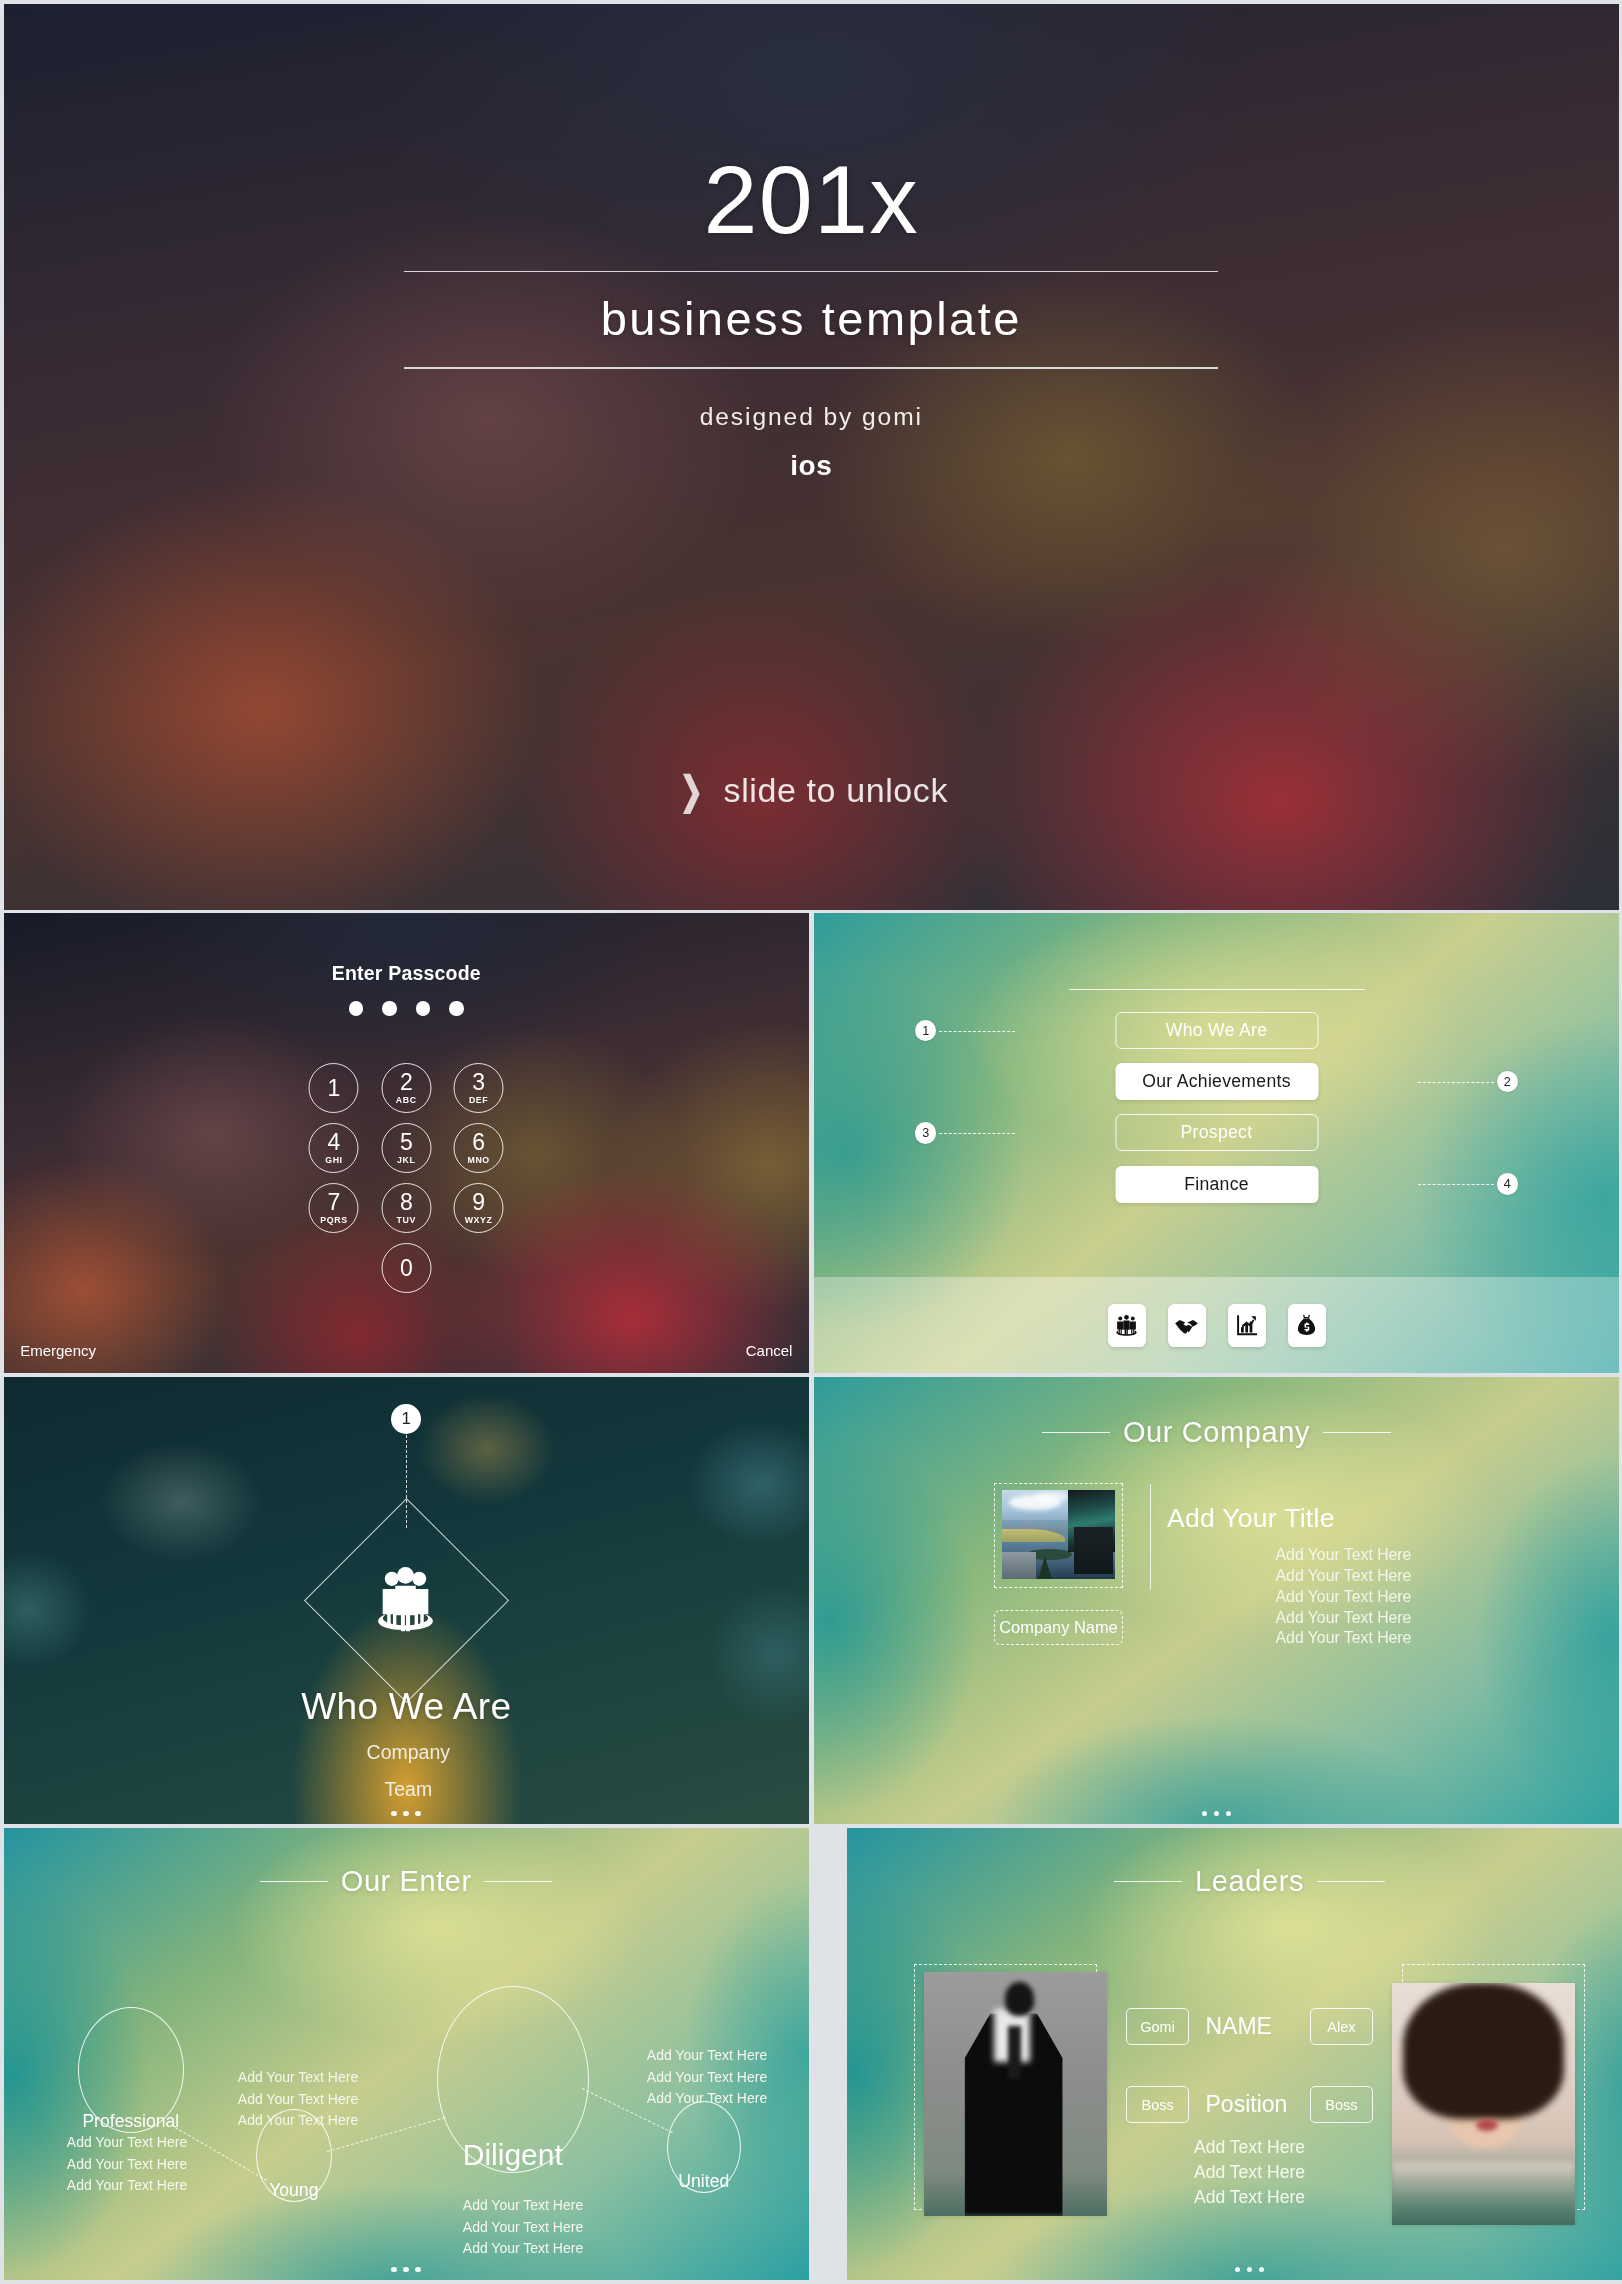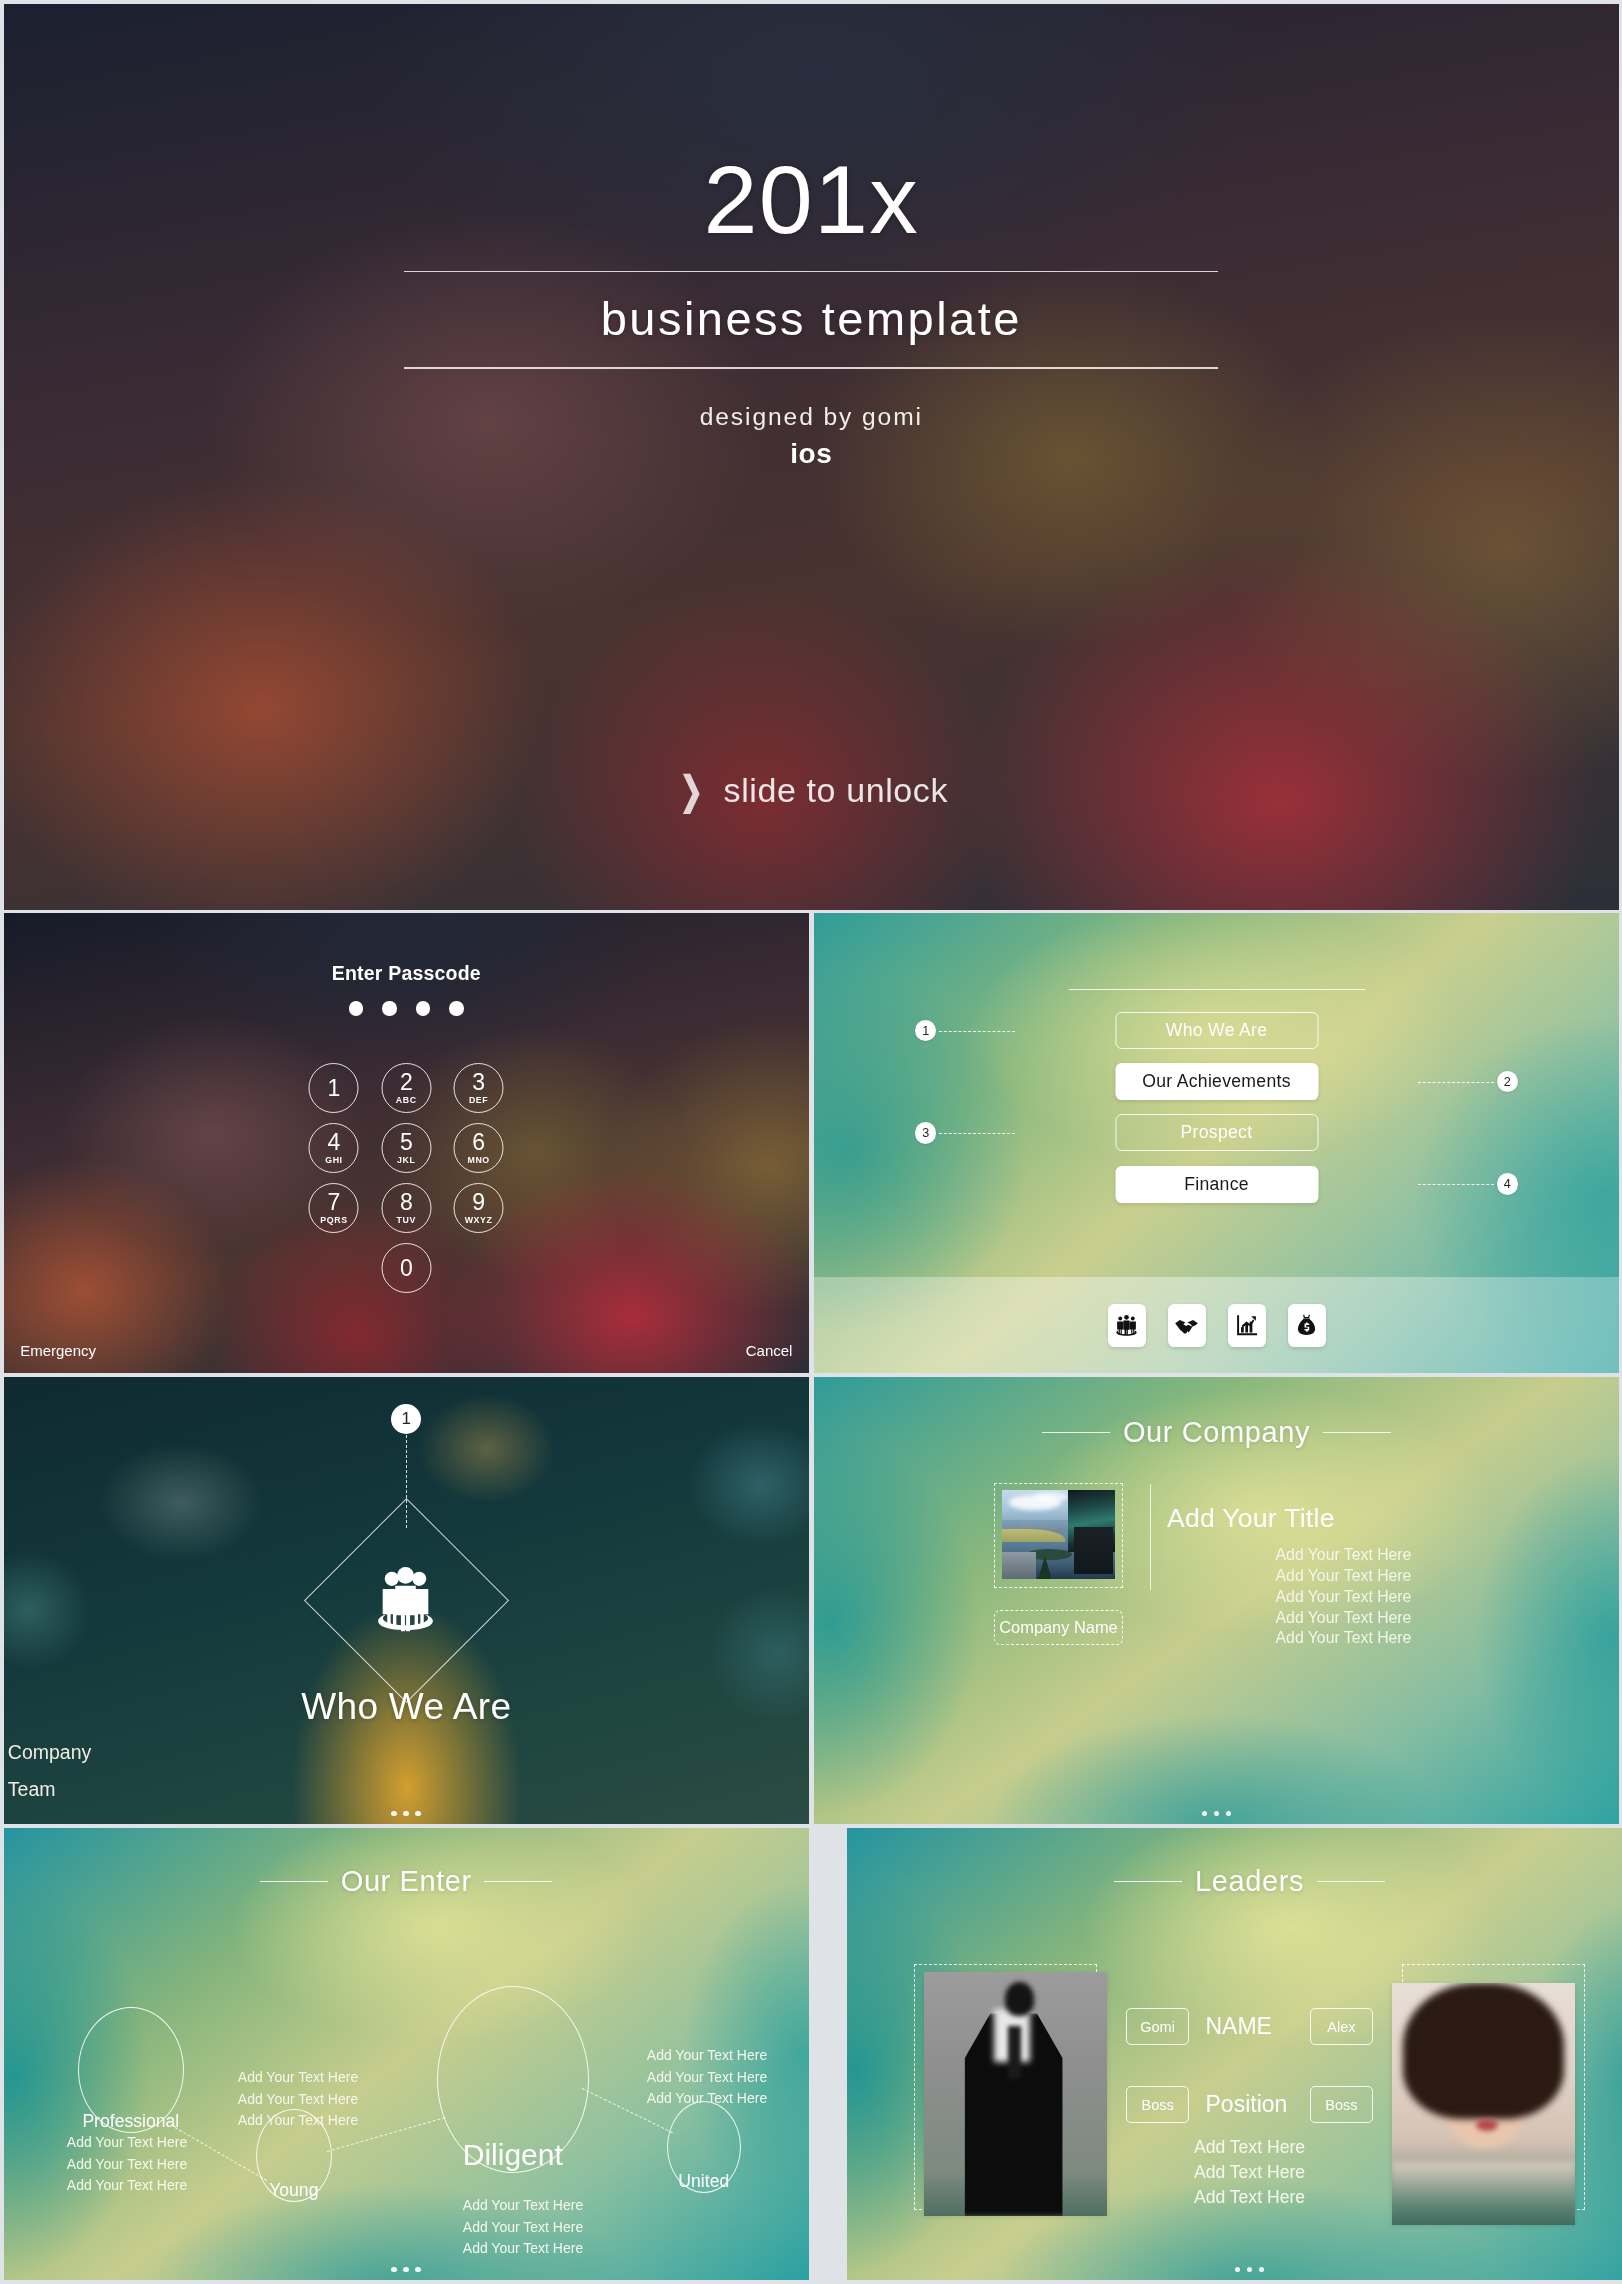--- a/index.html
+++ b/index.html
@@ -47,21 +47,21 @@
   .t-sub {
     font-size: 47px; font-weight: 300; letter-spacing: 2.5px;
     padding: 19px 0 21.4px; text-shadow: 0 1.3px 6.3px rgba(0,0,0,0.25);
   }
   .t-by {
     font-size: 24.6px; font-weight: 300; letter-spacing: 1.9px;
     margin-top: 34px; color: #f2eeea;
   }
   .t-os {
     font-size: 28px; font-weight: 600; letter-spacing: 0.6px;
-    margin-top: 7px; color: #ffffff;
+    margin-top: 19px; color: #ffffff;
   }
   .unlock {
     position: absolute; left: 0; right: 0; bottom: 100px;
     display: flex; align-items: center; justify-content: center;
     gap: 16.4px;
   }
   .unlock-chevron {
     font-size: 39px; color: rgba(255,255,255,0.80); line-height: 1;
     font-weight: 700; transform: scaleX(0.72);
   }
@@ -212,21 +212,21 @@
     position: absolute; left: 50%; top: 187px; margin-left: -37px;
     width: 73px; height: 73px;
   }
   .ww-icon svg { width: 100%; height: 100%; fill: #fff; }
   .ww-h1 {
     position: absolute; left: 0; right: 0; top: 309px; text-align: center;
     font-size: 37px; font-weight: 400; letter-spacing: 0.3px;
     text-shadow: 0 1.3px 5px rgba(0,0,0,0.22);
   }
   .ww-s1, .ww-s2 {
-    position: absolute; left: 4px; right: 0; text-align: left;
+    position: absolute; left: 4px; right: 0; text-align: center;
     font-size: 19.5px; font-weight: 300; color: #f3ece0;
   }
   .ww-s1 { top: 364px; }
   .ww-s2 { top: 401px; }
   .dots3 {
     position: absolute; left: 0; right: 0; bottom: 7.6px;
     display: flex; justify-content: center; gap: 6.3px;
   }
   .dots3 i { width: 5.7px; height: 5.7px; border-radius: 50%; background: rgba(255,255,255,0.92); display: block; }
 

